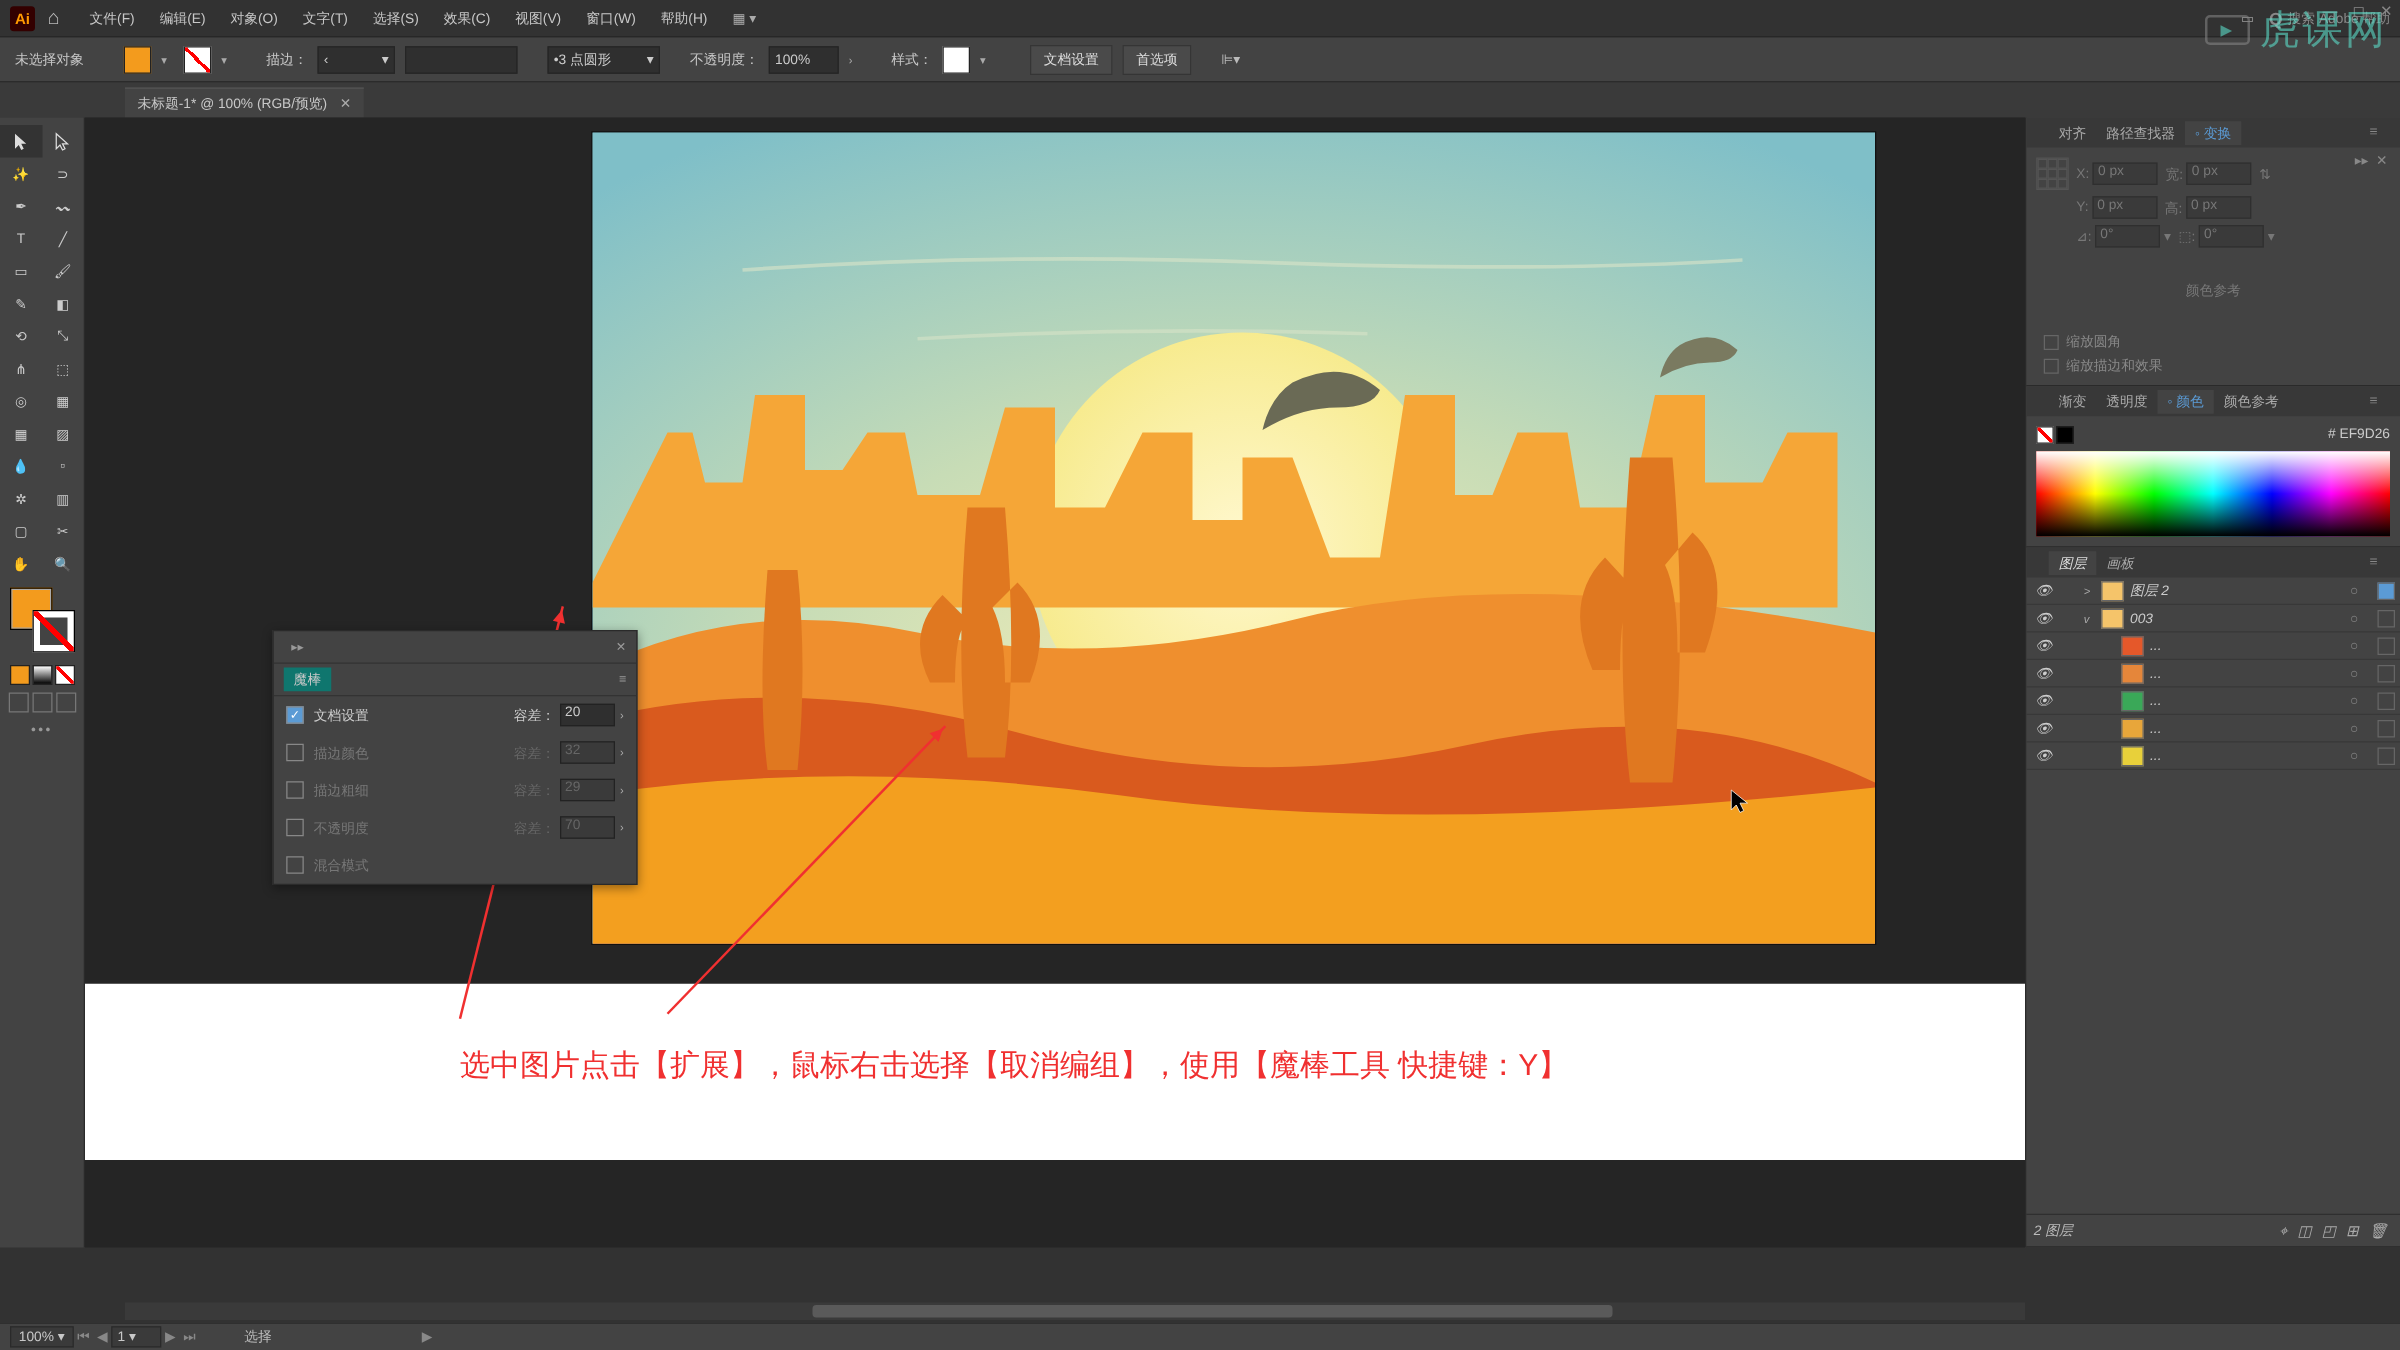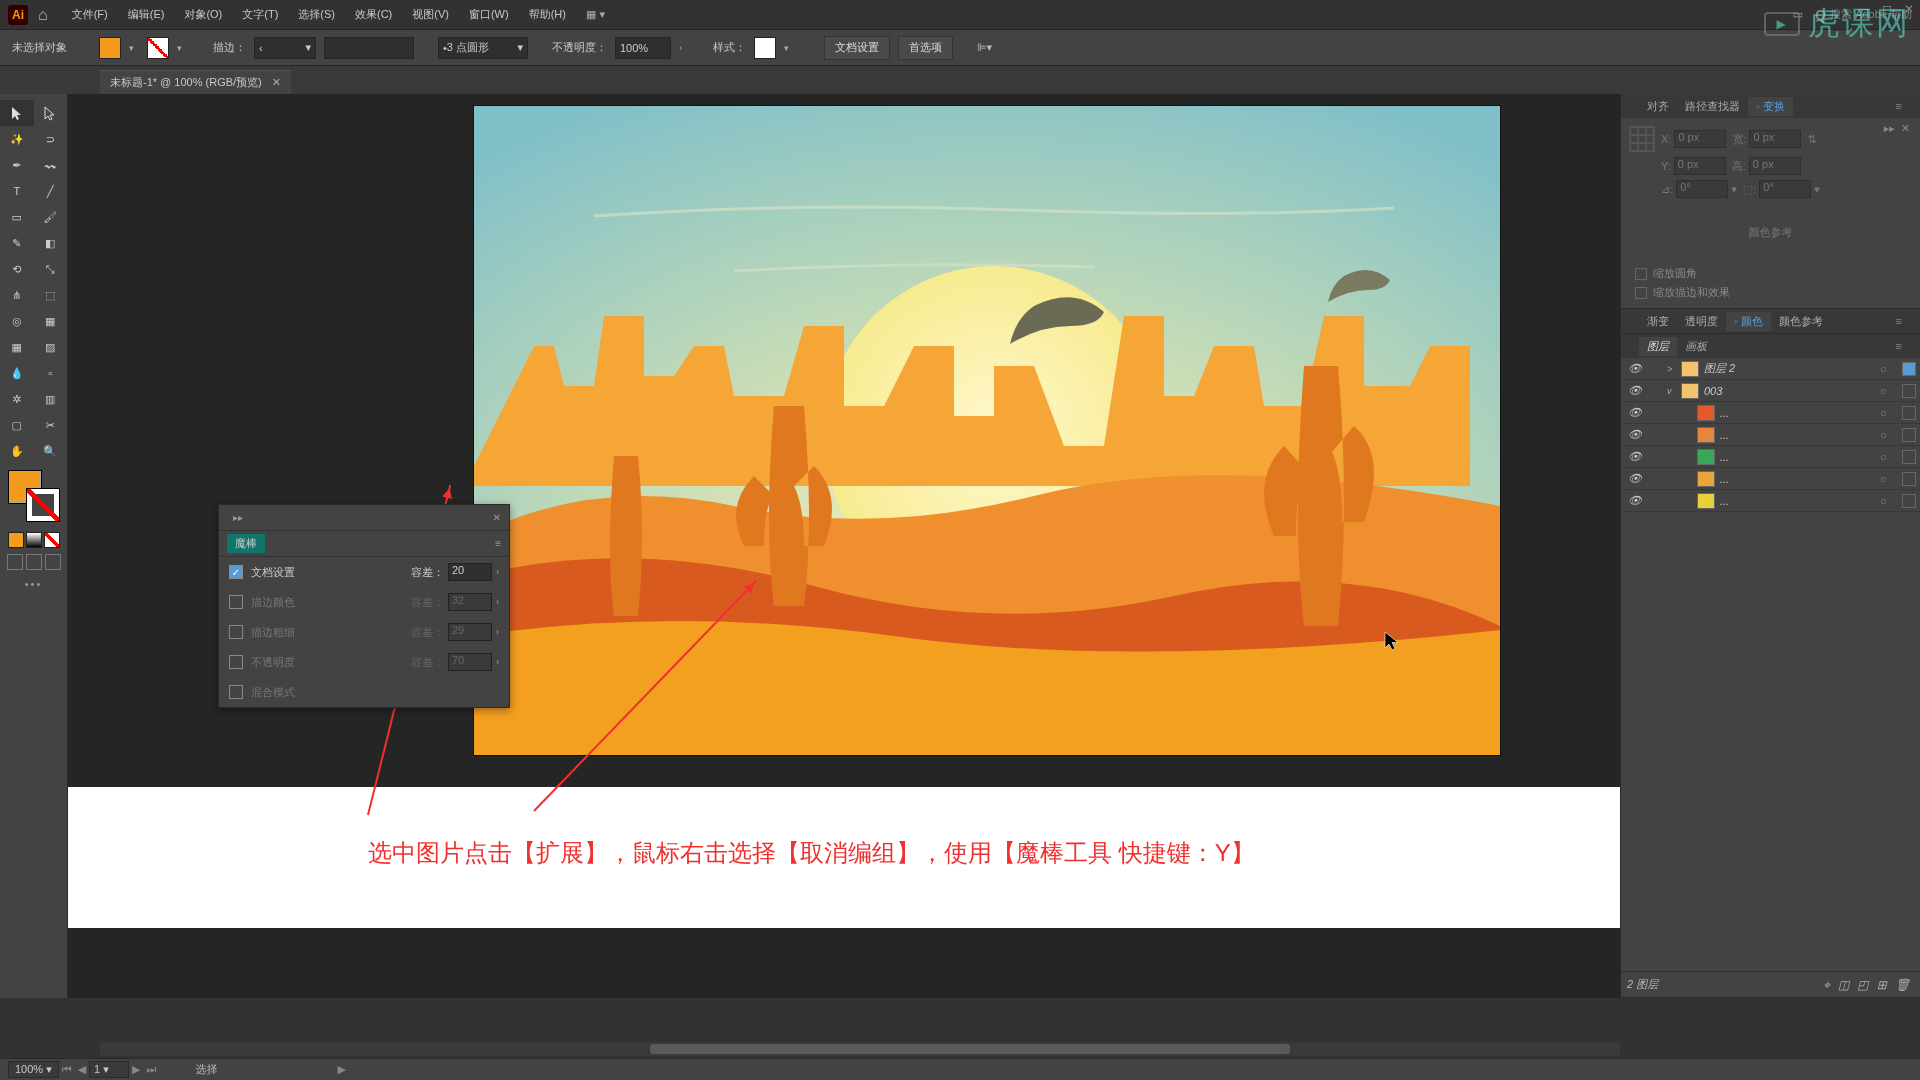--- a/index.html
+++ b/index.html
@@ -466,20 +466,28 @@
 
     <div class="panel-group color-panel">
       <div class="panel-header">
         <span class="ptab">渐变</span>
         <span class="ptab">透明度</span>
         <span class="ptab active hl"><span style="color:#5b9bd5">◦ </span><span>颜色</span></span>
         <span class="ptab">颜色参考</span>
         <span class="sp"></span>
           <span class="ham">≡</span>
       </div>
+      <div class="panel-body">
+        <div class="swatches-row">
+          <span class="sw none"></span>
+          <span class="sw black"></span>
+          <span class="hex"><span>#</span> <span>EF9D26</span></span>
+        </div>
+        <div class="spectrum"></div>
+      </div>
     </div>
 
     <div class="panel-group" style="flex:1; display:flex; flex-direction:column;font-style:italic;">
       <div class="panel-header">
         <span class="ptab active">图层</span>
         <span class="ptab">画板</span>
         <span class="sp"></span>
           <span class="ham">≡</span>
       </div>
       <div class="layers-body" id="layers-body" style="flex:1; overflow:auto;">

